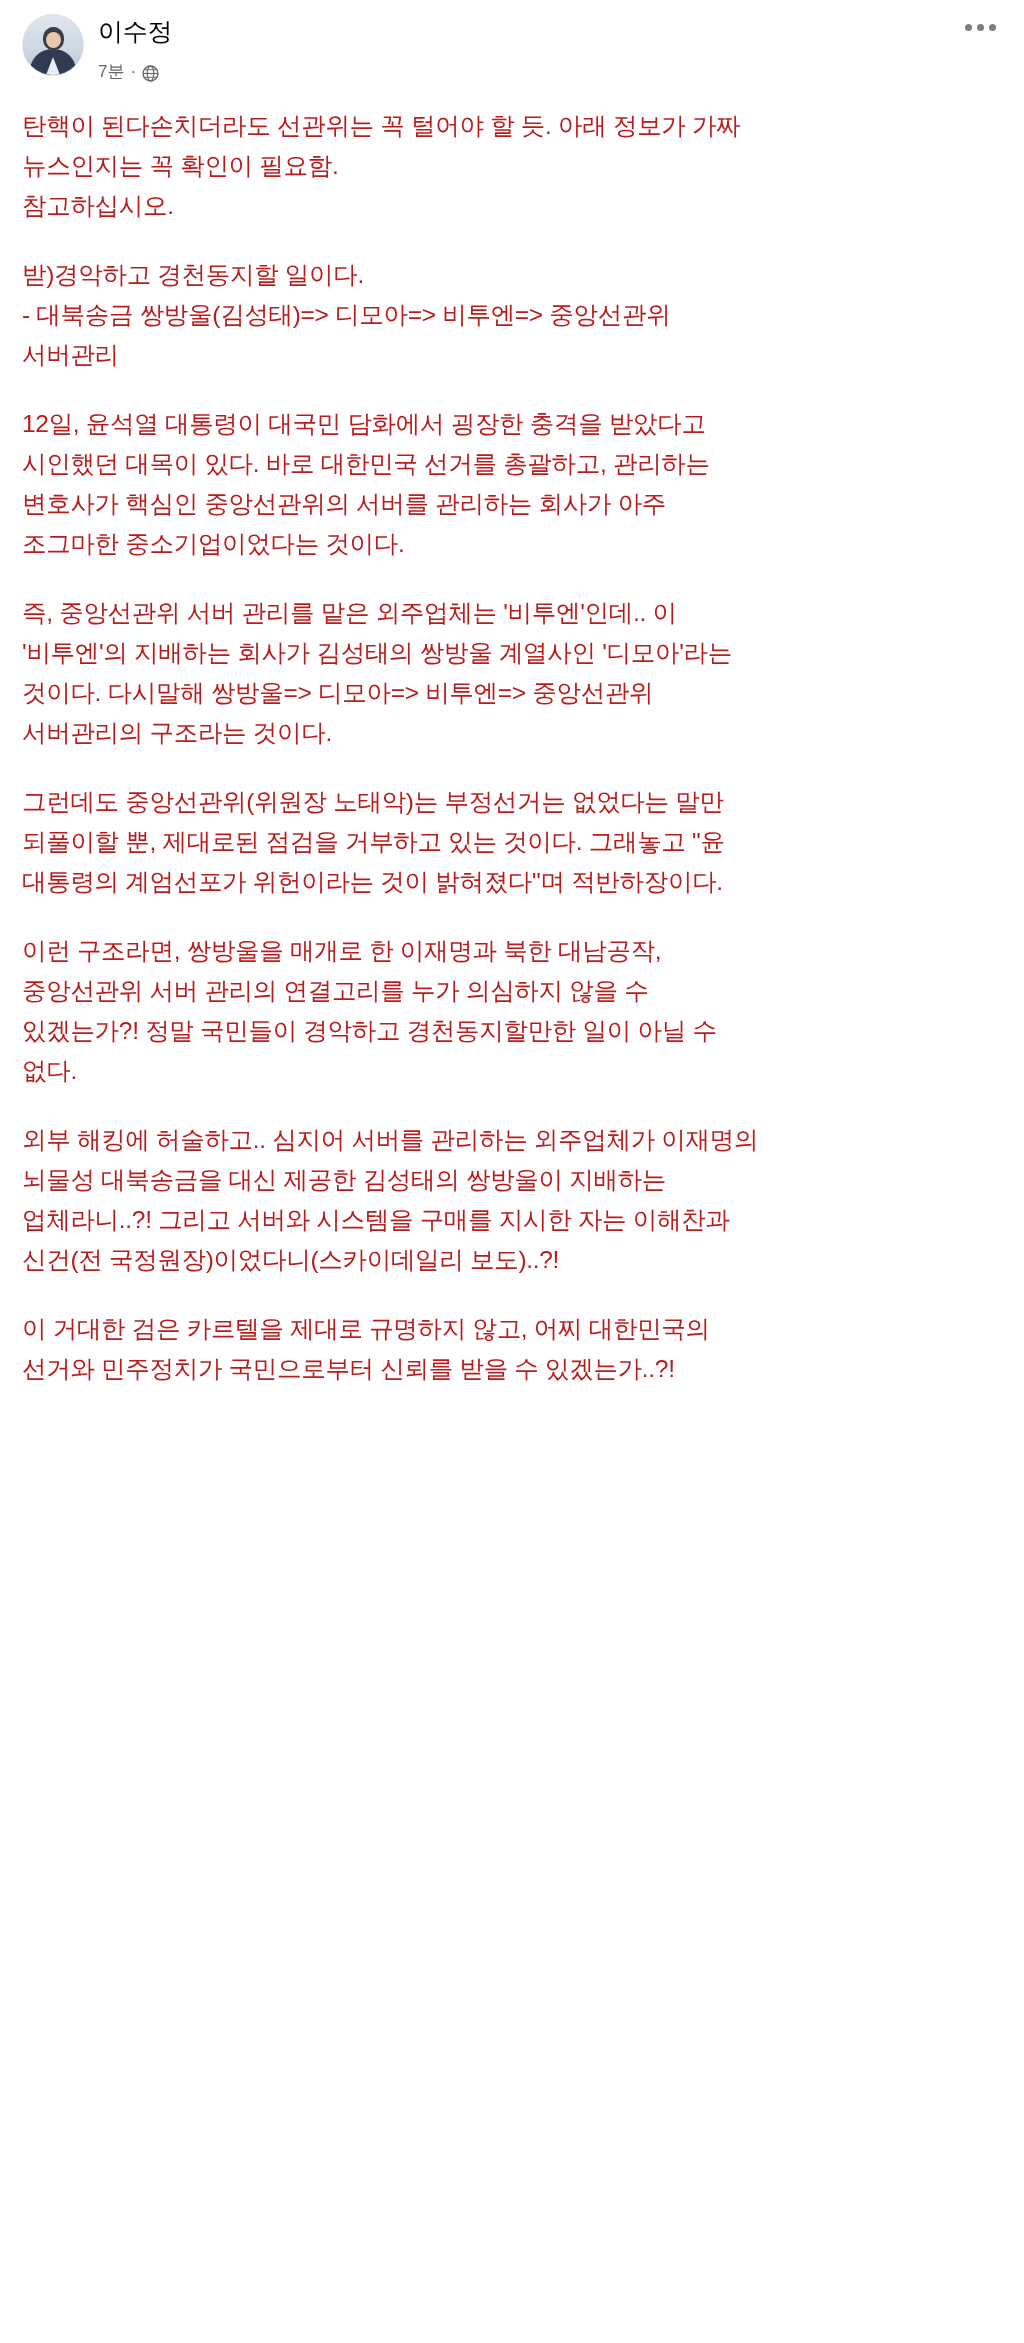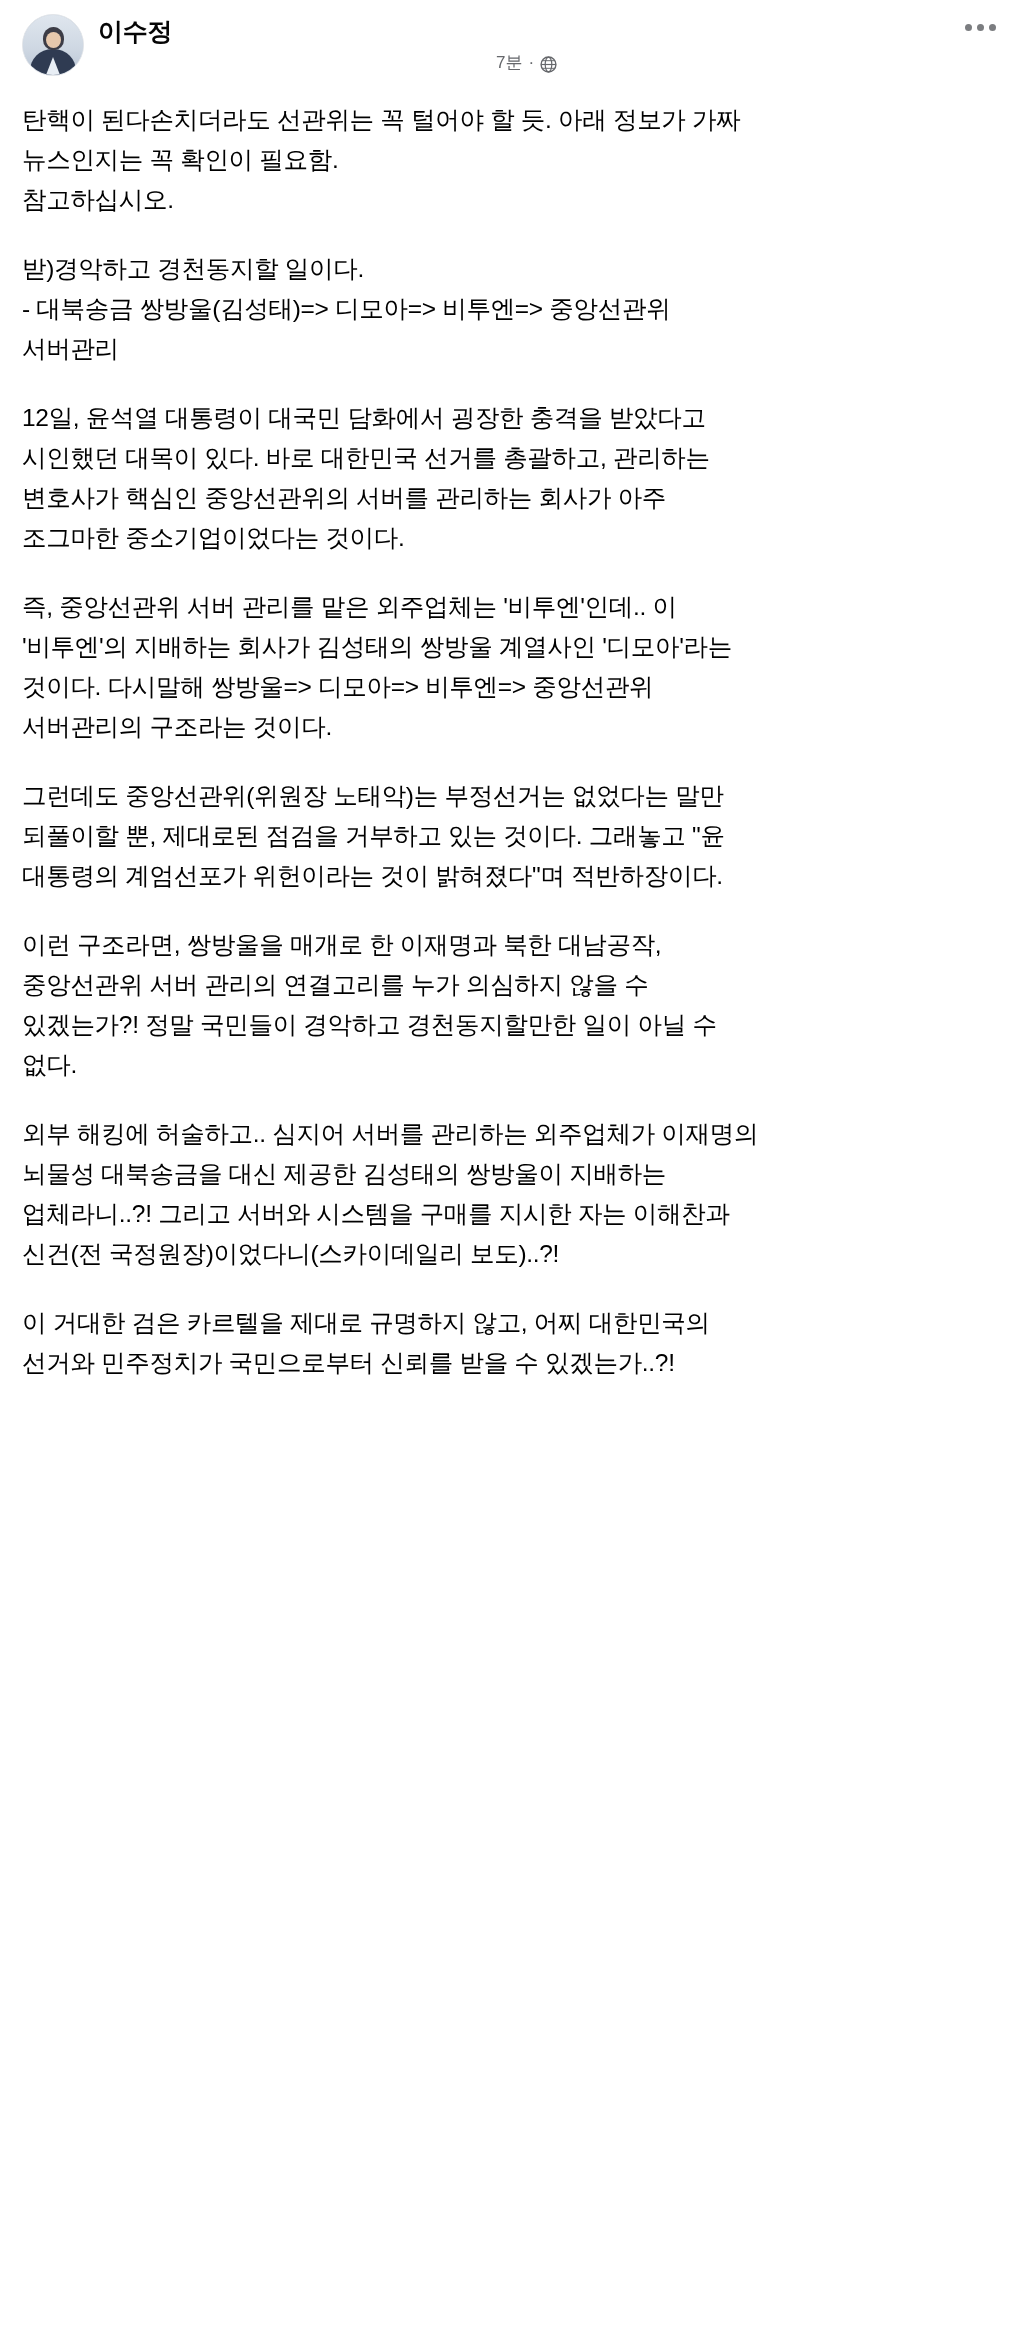--- a/index.html
+++ b/index.html
@@ -85,30 +85,29 @@
   }
   .header-text {
     flex: 1 1 auto;
     padding-left: 14px;
     padding-top: 2px;
     min-width: 0;
   }
   .author-name {
     font-size: 25px;
     line-height: 30px;
-    font-weight: bold;
+    font-weight: normal;
     color: #050505;
     letter-spacing: -0.2px;
   }
   .meta-row {
     display: flex;
     align-items: center;
-    margin-top: 7px;
+    margin-top: 16px;
     gap: 6px;
-    justify-content: center;
   }
   .meta-time {
     font-size: 17px;
     color: #65676b;
     line-height: 20px;
   }
   .meta-dot {
     font-size: 17px;
     color: #65676b;
     line-height: 20px;
@@ -136,21 +135,21 @@
     display: block;
   }
   
   .post-body {
     padding: 18px 22px 26px 22px;
     box-sizing: border-box;
   }
   .para {
     font-size: 24.5px;
     line-height: 40px;
-    color: #000000;
+    color: #b91c1c;
     white-space: pre-wrap;
     word-break: break-word;
     letter-spacing: -0.3px;
     margin: 0;
   }
   .para + .para {
     margin-top: 29px;
   }
 </style>
 </head>

